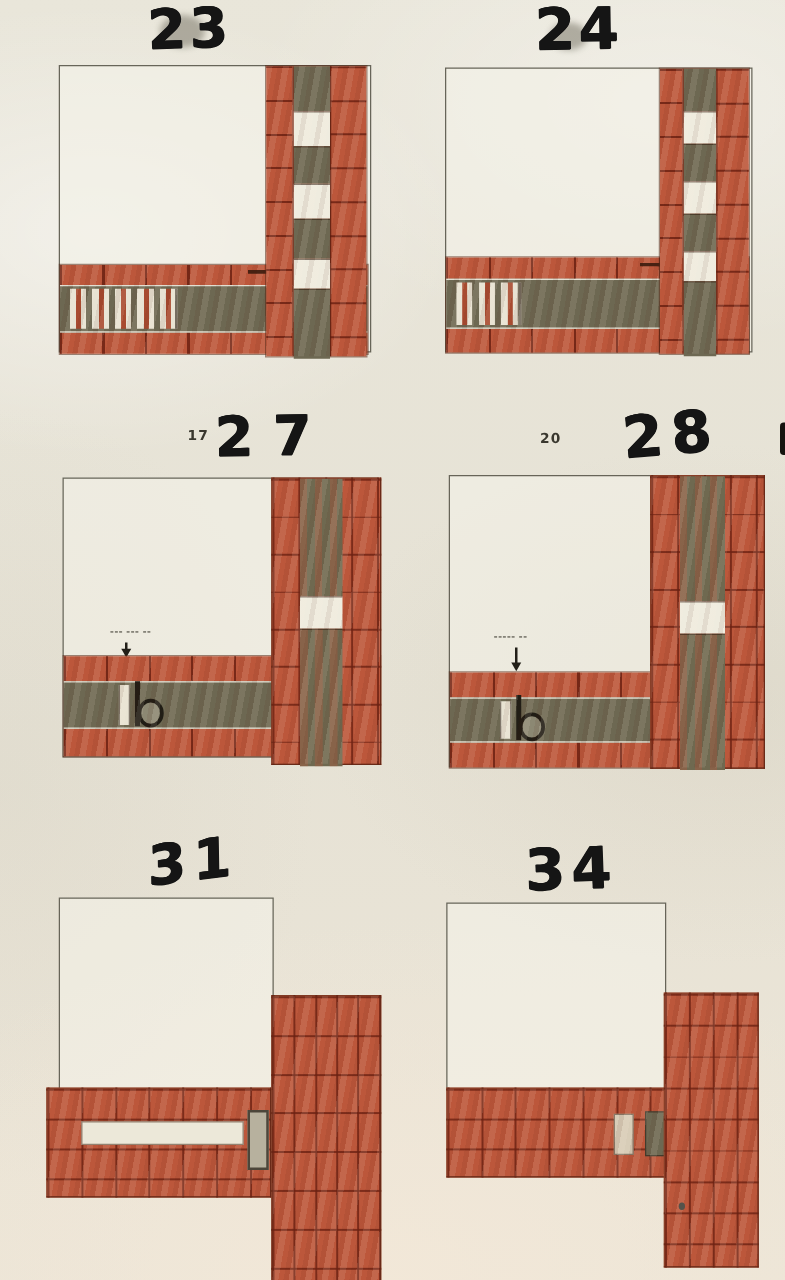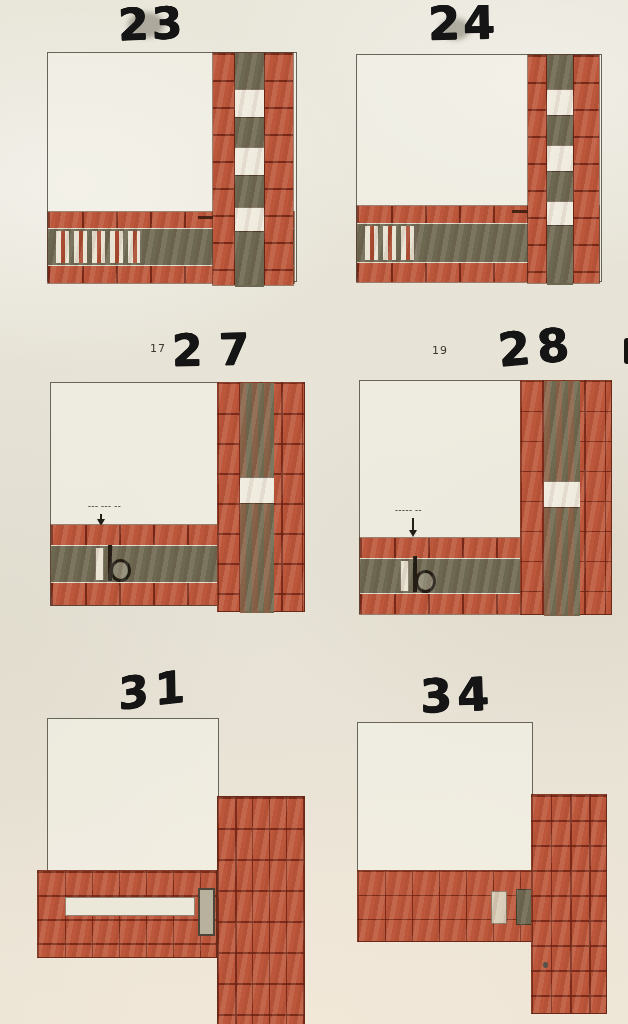--- a/index.html
+++ b/index.html
@@ -37,21 +37,21 @@
   .wallbottom{position:absolute;display:flex;flex-direction:column;box-sizing:border-box;border:1px solid rgba(85,40,22,.55)}
   .row{flex:none;box-sizing:border-box}
   .band{flex:auto;position:relative;background:#6d6852;border-top:1.6px solid rgba(246,243,232,.85);border-bottom:1.6px solid rgba(246,243,232,.85)}
   .stripes{position:absolute;top:2px;bottom:2px;border-right:2px solid rgba(40,30,20,.6);
     background:repeating-linear-gradient(90deg,#e8e3d3 0 5px,#a84b30 5px 9px,#e8e3d3 9px 13px,#6d6852 13px 18px)}
   .whitestripe{position:absolute;top:2px;bottom:2px;background:#e8e3d3;border-left:1.5px solid rgba(40,30,20,.55);border-right:1.5px solid rgba(40,30,20,.55)}
   .midstrip{position:absolute;top:0;display:flex;flex-direction:column}
   .elbow{position:absolute;border-top:3px solid rgba(60,28,15,.9);border-right:3px solid rgba(60,28,15,.9);border-top-right-radius:16px}
   .hand{position:absolute;color:#151515;font-weight:700;line-height:1;letter-spacing:3px;
     text-shadow:.6px 0 #151515, 0 .6px #151515, -.4px 0 #151515}
-  .printednum{position:absolute;font-size:11px;font-weight:400;color:#3a382f;filter:blur(.4px);letter-spacing:1px}
+  .printednum{position:absolute;font-size:11px;font-weight:700;color:#3a382f;filter:blur(.4px);letter-spacing:1px}
   .caption{position:absolute;font-size:6px;font-weight:700;color:#2c2a20;filter:blur(.5px);letter-spacing:.5px;white-space:nowrap}
   .cap-arrow{position:absolute;width:2px;background:#221f18}
   .cap-arrow::after{content:"";position:absolute;left:-3.5px;bottom:-7px;border:4.5px solid transparent;border-top:7px solid #221f18}
   .flue{position:absolute;width:22px;height:34px}
   .flue .stem{position:absolute;left:1px;top:-3px;width:3.5px;height:36px;background:#211d15}
   .flue .ring{position:absolute;left:3px;top:11px;width:15px;height:17px;border:3.5px solid #211d15;border-radius:50%;background:rgba(235,230,215,.25)}
   .slot{position:absolute;background:#ece8d9;border:1.6px solid rgba(75,45,28,.55)}
   .grayblock{position:absolute;background:#b7b19e;border:2px solid #4c463a;box-sizing:border-box}
   .ghost{position:absolute;border-radius:50%;background:rgba(112,107,93,.5);filter:blur(2.5px)}
   .speck{position:absolute;width:5px;height:6px;border-radius:50%;background:#54524a}
@@ -136,21 +136,21 @@
     </div>
     <div class="wall red grid-a tex" style="left:172px;top:52px;width:88px;height:230px">
       <div class="midstrip" style="left:22px;width:34px;height:100%">
         <div class="blk olive2" style="height:94px"></div>
         <div class="blk white" style="height:26px"></div>
         <div class="blk olive2" style="height:110px"></div>
       </div>
     </div>
   </div>
 
-  <div class="printednum" style="left:432px;top:344px">19</div>
+  <div class="printednum" style="left:432px;top:344px">20</div>
   <div class="hand" style="left:498px;top:324px;font-size:46px;letter-spacing:7px;transform:rotate(-5deg)">28</div>
   <div class="fig" style="left:355px;top:330px;width:258px;height:285px">
     <div class="outline" style="left:4px;top:50px;width:250px;height:232px"></div>
     <div class="penmark" style="left:196px;top:132px"></div>
     <div class="caption" style="left:40px;top:176px">––––– ––</div>
     <div class="cap-arrow" style="left:57px;top:188px;height:16px"></div>
     <div class="wallbottom tex" style="left:4px;top:207px;width:253px;height:78px">
       <div class="row red vj34" style="height:20px"></div>
       <div class="band">
         <div class="whitestripe" style="left:40px;width:7px"></div>

